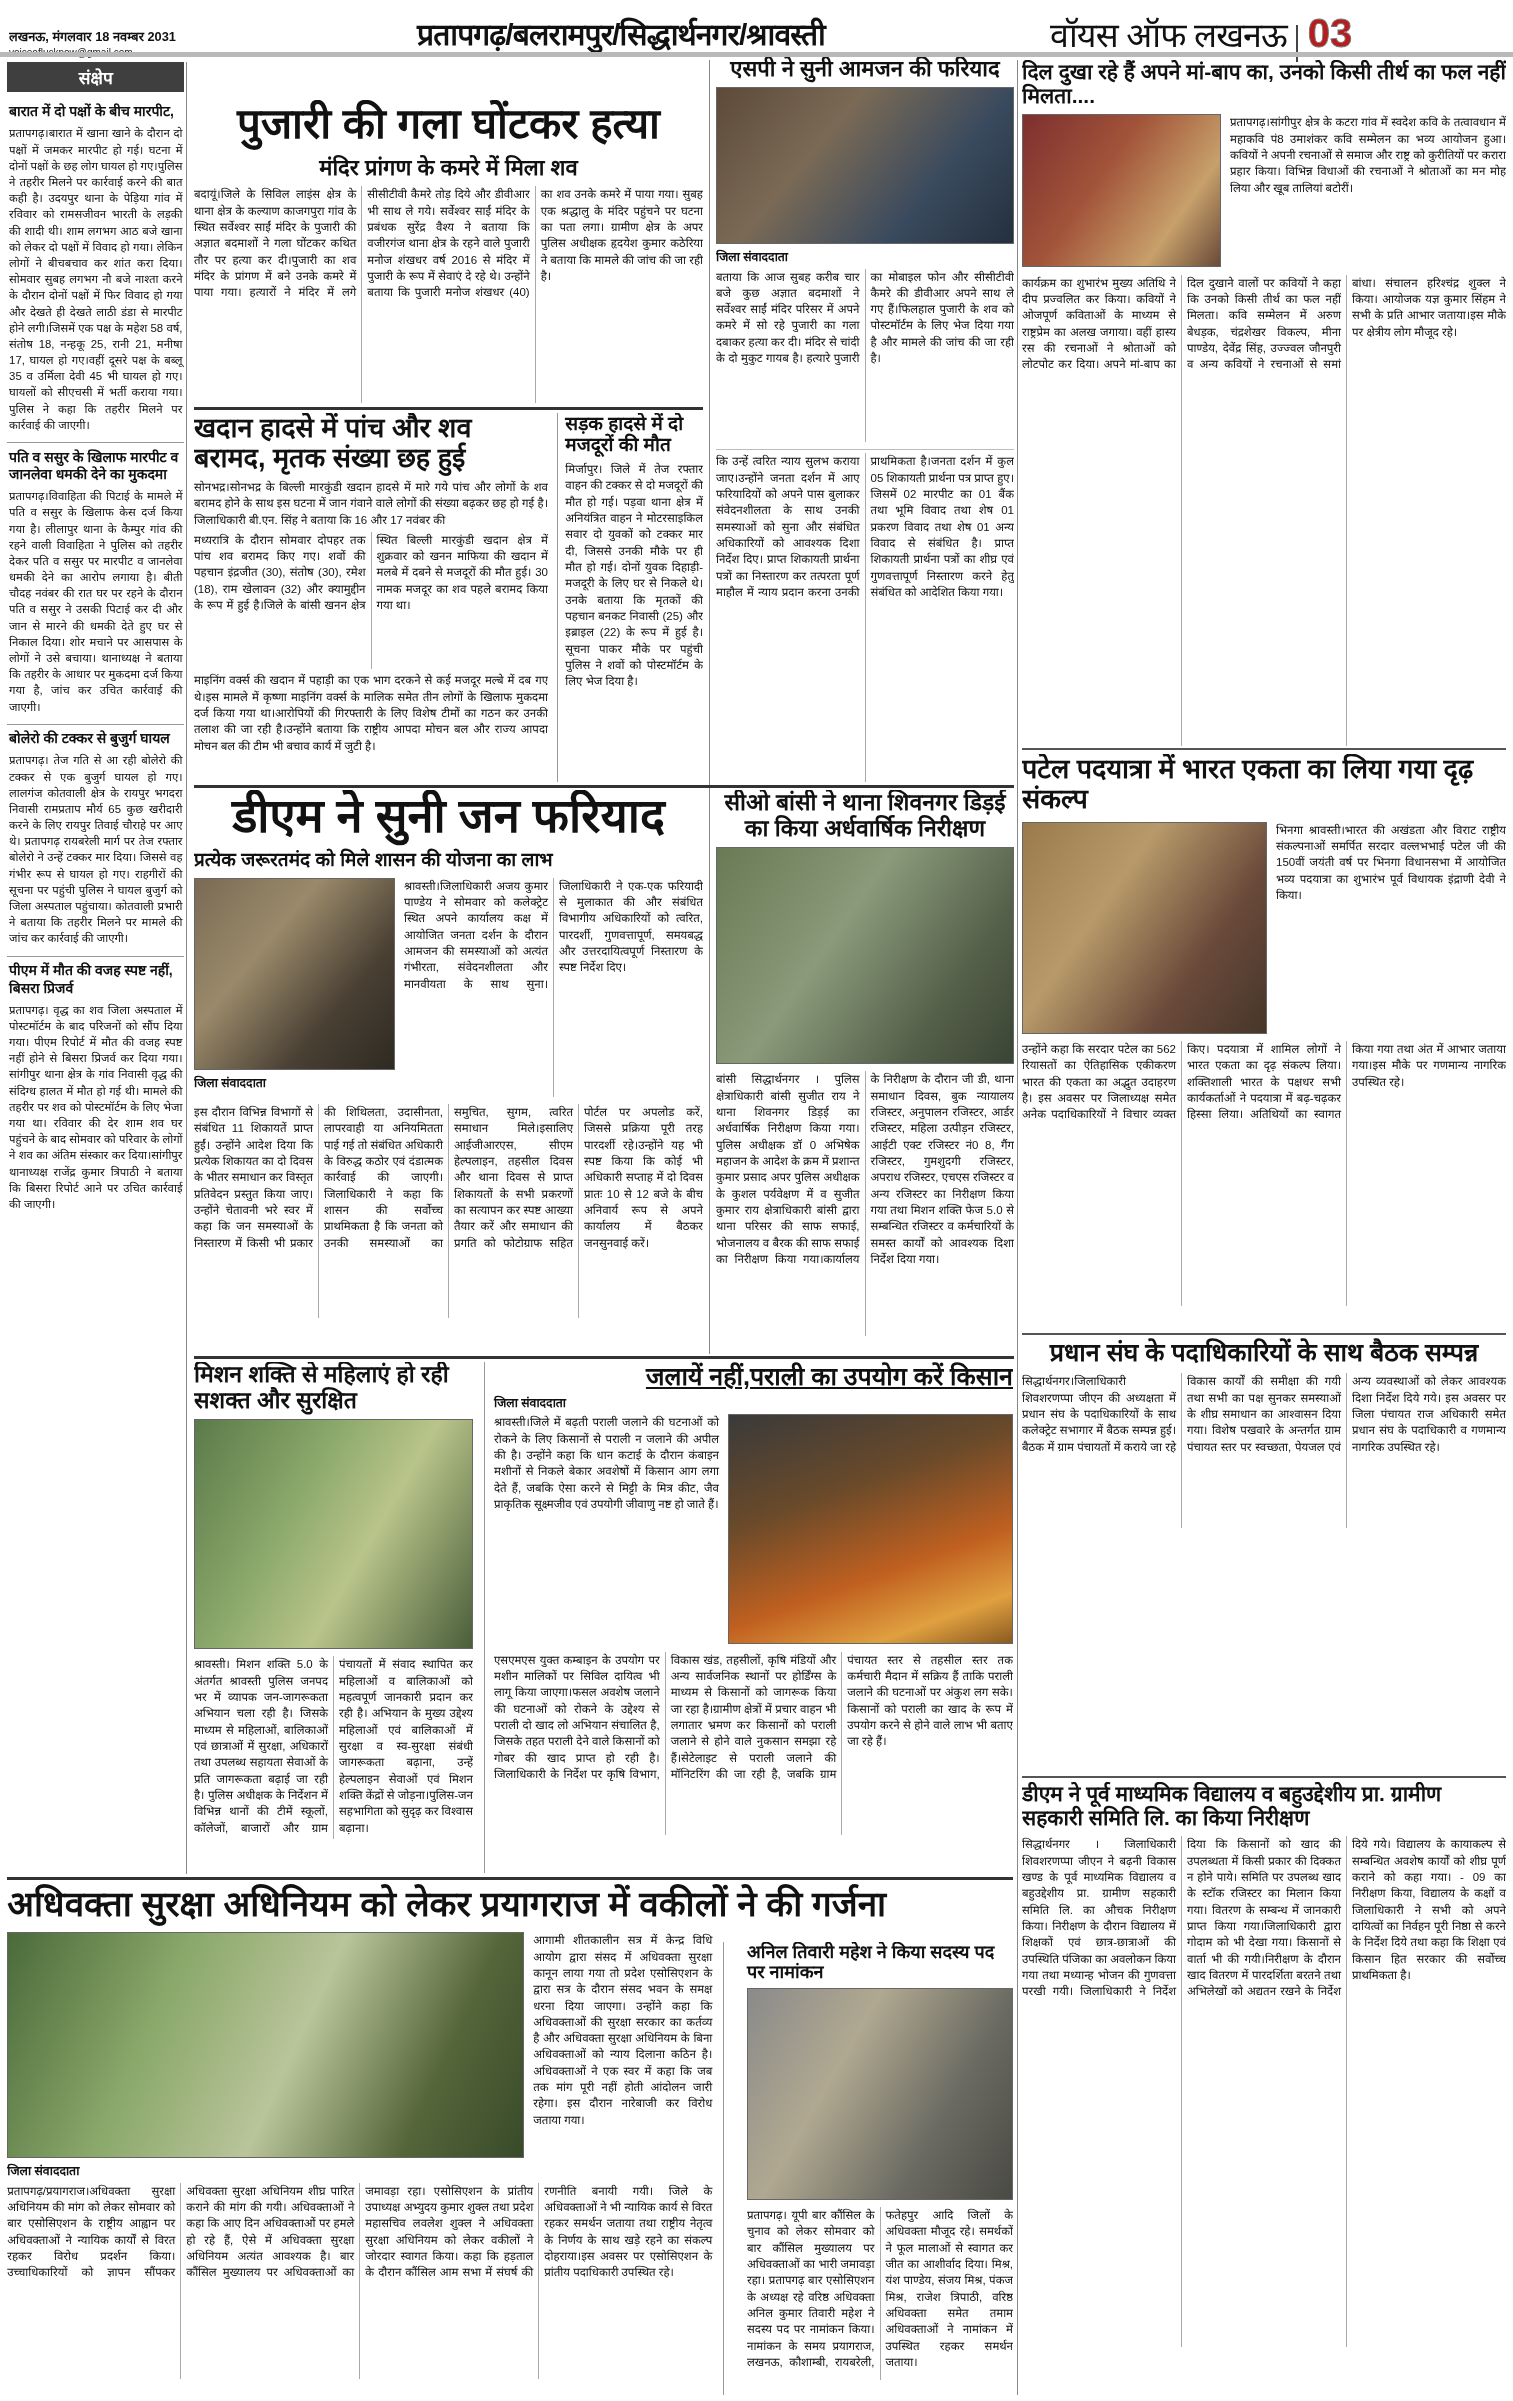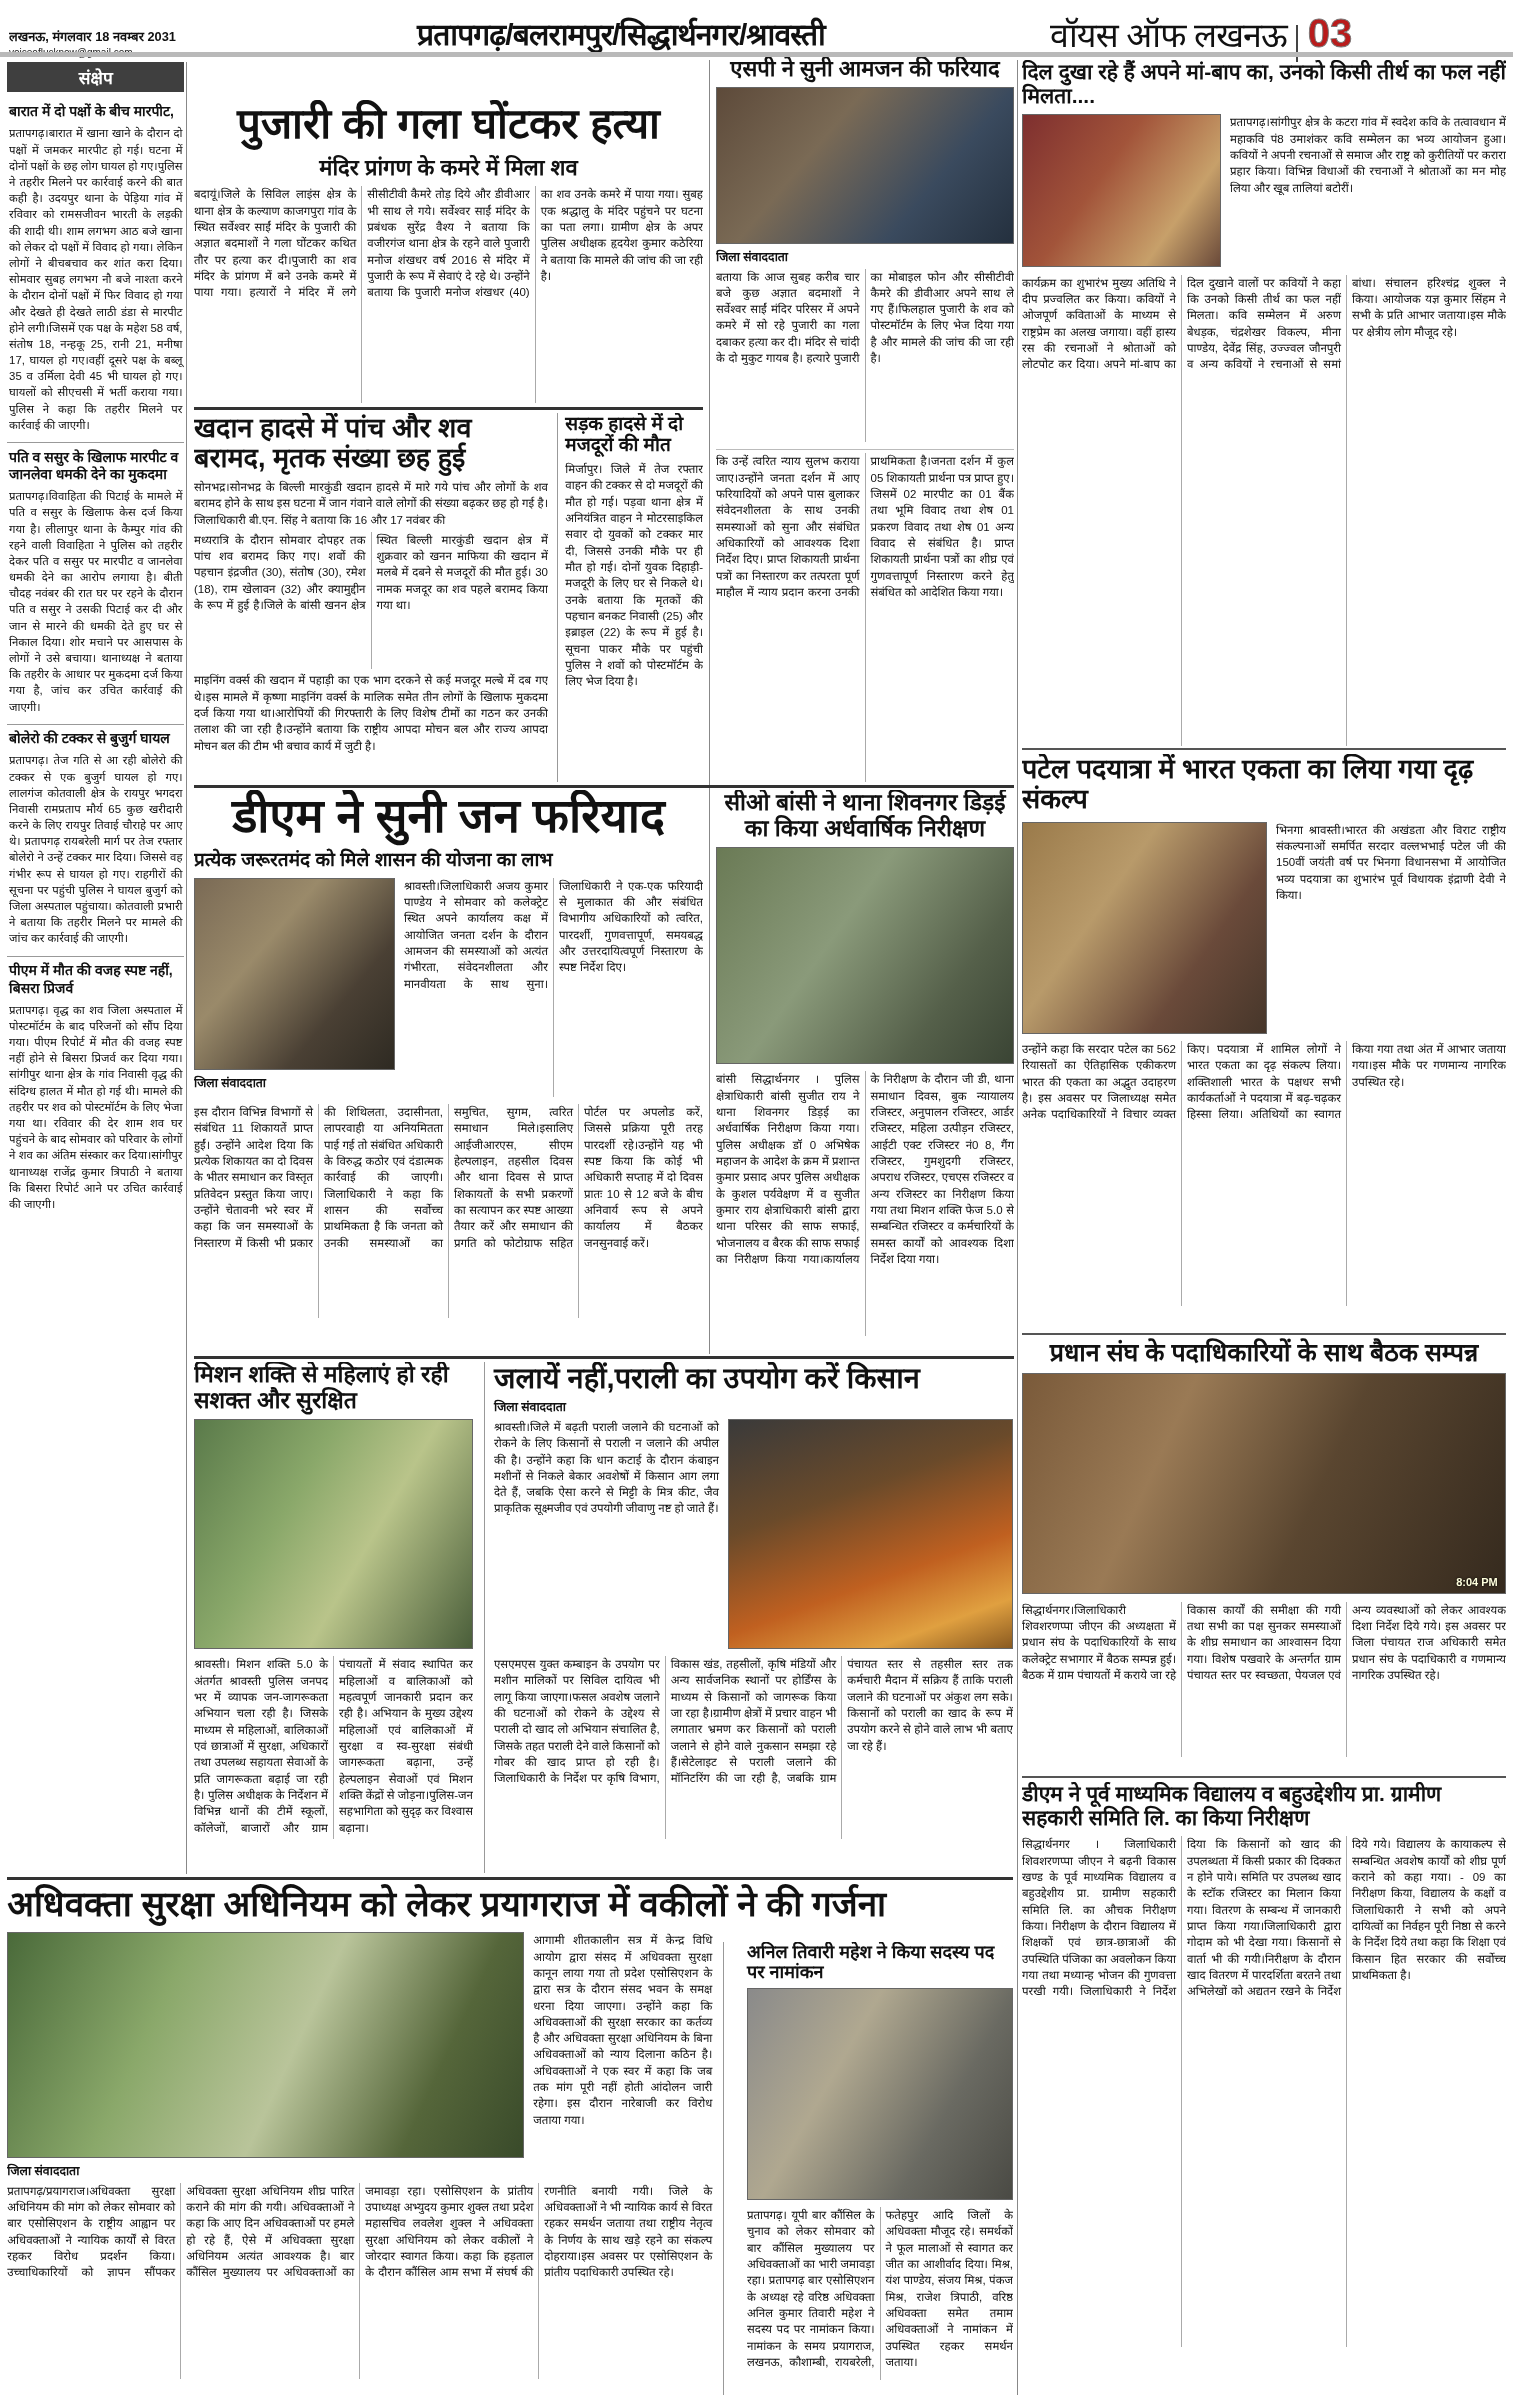--- a/index.html
+++ b/index.html
@@ -149,43 +149,40 @@
       <div class="photo" style="width:245px;height:212px;flex:none;background:linear-gradient(125deg,#9a7a4a 0%,#b89a6a 35%,#6a4a3a 70%,#46362a 100%);"></div>
       <div class="body-txt grow" style="height:212px;">भिनगा श्रावस्ती।भारत की अखंडता और विराट राष्ट्रीय संकल्पनाओं समर्पित सरदार वल्लभभाई पटेल जी की 150वीं जयंती वर्ष पर भिनगा विधानसभा में आयोजित भव्य पदयात्रा का शुभारंभ पूर्व विधायक इंद्राणी देवी ने किया।</div>
     </div>
     <div class="body-txt cols3" style="height:265px;margin-top:7.3px;">उन्होंने कहा कि सरदार पटेल का 562 रियासतों का ऐतिहासिक एकीकरण भारत की एकता का अद्भुत उदाहरण है। इस अवसर पर जिलाध्यक्ष समेत अनेक पदाधिकारियों ने विचार व्यक्त किए। पदयात्रा में शामिल लोगों ने भारत एकता का दृढ़ संकल्प लिया। शक्तिशाली भारत के पक्षधर सभी कार्यकर्ताओं ने पदयात्रा में बढ़-चढ़कर हिस्सा लिया। अतिथियों का स्वागत किया गया तथा अंत में आभार जताया गया।इस मौके पर गणमान्य नागरिक उपस्थित रहे।</div>
   </div>
 
   <div class="hline" style="left:1022px;top:1333px;width:484px;"></div>
 
   <div class="abs" style="left:1022px;top:1338px;width:484px;height:434px;">
     <div class="hl" style="font-size:25px;text-align:center;">प्रधान संघ के पदाधिकारियों के साथ बैठक सम्पन्न</div>
-    <div class="photo" style="width:100%;height:221px;margin-top:7.3px;background:linear-gradient(115deg,#7a5a3a 0%,#9a7a55 30%,#5a4630 60%,#352a1e 100%);">
-      <span class="t">8:04 PM</span>
-    </div>
     <div class="body-txt cols3" style="height:155px;margin-top:7.3px;">सिद्धार्थनगर।जिलाधिकारी शिवशरणप्पा जीएन की अध्यक्षता में प्रधान संघ के पदाधिकारियों के साथ कलेक्ट्रेट सभागार में बैठक सम्पन्न हुई। बैठक में ग्राम पंचायतों में कराये जा रहे विकास कार्यों की समीक्षा की गयी तथा सभी का पक्ष सुनकर समस्याओं के शीघ्र समाधान का आश्वासन दिया गया। विशेष पखवारे के अन्तर्गत ग्राम पंचायत स्तर पर स्वच्छता, पेयजल एवं अन्य व्यवस्थाओं को लेकर आवश्यक दिशा निर्देश दिये गये। इस अवसर पर जिला पंचायत राज अधिकारी समेत प्रधान संघ के पदाधिकारी व गणमान्य नागरिक उपस्थित रहे।</div>
   </div>
 
   <div class="hline" style="left:1022px;top:1776px;width:484px;"></div>
 
   <div class="abs" style="left:1022px;top:1782px;width:484px;height:613px;">
     <div class="hl" style="font-size:21px;">डीएम ने पूर्व माध्यमिक विद्यालय व बहुउद्देशीय प्रा. ग्रामीण सहकारी समिति लि. का किया निरीक्षण</div>
     <div class="body-txt cols3" style="height:511px;margin-top:7.3px;">सिद्धार्थनगर । जिलाधिकारी शिवशरणप्पा जीएन ने बढ़नी विकास खण्ड के पूर्व माध्यमिक विद्यालय व बहुउद्देशीय प्रा. ग्रामीण सहकारी समिति लि. का औचक निरीक्षण किया। निरीक्षण के दौरान विद्यालय में शिक्षकों एवं छात्र-छात्राओं की उपस्थिति पंजिका का अवलोकन किया गया तथा मध्यान्ह भोजन की गुणवत्ता परखी गयी। जिलाधिकारी ने निर्देश दिया कि किसानों को खाद की उपलब्धता में किसी प्रकार की दिक्कत न होने पाये। समिति पर उपलब्ध खाद के स्टॉक रजिस्टर का मिलान किया गया। वितरण के सम्बन्ध में जानकारी प्राप्त किया गया।जिलाधिकारी द्वारा गोदाम को भी देखा गया। किसानों से वार्ता भी की गयी।निरीक्षण के दौरान खाद वितरण में पारदर्शिता बरतने तथा अभिलेखों को अद्यतन रखने के निर्देश दिये गये। विद्यालय के कायाकल्प से सम्बन्धित अवशेष कार्यों को शीघ्र पूर्ण कराने को कहा गया। - 09 का निरीक्षण किया, विद्यालय के कक्षों व जिलाधिकारी ने सभी को अपने दायित्वों का निर्वहन पूरी निष्ठा से करने के निर्देश दिये तथा कहा कि शिक्षा एवं किसान हित सरकार की सर्वोच्च प्राथमिकता है।</div>
   </div>
 
   <div class="hline thick" style="left:194px;top:1356px;width:820px;"></div>
 
   <div class="abs" style="left:194px;top:1362px;width:279px;height:511px;">
     <div class="hl" style="font-size:23px;">मिशन शक्ति से महिलाएं हो रही सशक्त और सुरक्षित</div>
     <div class="photo" style="width:100%;height:230px;margin-top:5.5px;background:linear-gradient(120deg,#5a7a4a 0%,#8aa86a 35%,#b9c48a 60%,#4a5e3a 100%);"></div>
     <div class="body-txt cols2" style="height:183px;margin-top:7.3px;">श्रावस्ती। मिशन शक्ति 5.0 के अंतर्गत श्रावस्ती पुलिस जनपद भर में व्यापक जन-जागरूकता अभियान चला रही है। जिसके माध्यम से महिलाओं, बालिकाओं एवं छात्राओं में सुरक्षा, अधिकारों तथा उपलब्ध सहायता सेवाओं के प्रति जागरूकता बढ़ाई जा रही है। पुलिस अधीक्षक के निर्देशन में विभिन्न थानों की टीमें स्कूलों, कॉलेजों, बाजारों और ग्राम पंचायतों में संवाद स्थापित कर महिलाओं व बालिकाओं को महत्वपूर्ण जानकारी प्रदान कर रही है। अभियान के मुख्य उद्देश्य महिलाओं एवं बालिकाओं में सुरक्षा व स्व-सुरक्षा संबंधी जागरूकता बढ़ाना, उन्हें हेल्पलाइन सेवाओं एवं मिशन शक्ति केंद्रों से जोड़ना।पुलिस-जन सहभागिता को सुदृढ़ कर विश्वास बढ़ाना।</div>
   </div>
 
   <div class="abs" style="left:484px;top:1362px;width:529px;height:511px;border-left:0.9px solid #999;padding-left:9px;box-sizing:border-box;">
-    <div class="hl" style="font-size:29px;text-align:left;">जलायें नहीं,पराली का उपयोग करें किसान</div>
+    <div class="hl" style="font-size:25px;text-align:right;text-decoration:underline;">जलायें नहीं,पराली का उपयोग करें किसान</div>
     <div class="byline">जिला संवाददाता</div>
     <div class="flexrow">
       <div class="body-txt grow" style="height:230px;">श्रावस्ती।जिले में बढ़ती पराली जलाने की घटनाओं को रोकने के लिए किसानों से पराली न जलाने की अपील की है। उन्होंने कहा कि धान कटाई के दौरान कंबाइन मशीनों से निकले बेकार अवशेषों में किसान आग लगा देते हैं, जबकि ऐसा करने से मिट्टी के मित्र कीट, जैव प्राकृतिक सूक्ष्मजीव एवं उपयोगी जीवाणु नष्ट हो जाते हैं।</div>
       <div class="photo" style="width:285px;height:230px;flex:none;background:linear-gradient(160deg,#3a3a3a 0%,#6a4a2a 35%,#c06020 65%,#e0a040 85%,#8a5a20 100%);"></div>
     </div>
     <div class="body-txt cols3" style="height:183px;margin-top:7.3px;">एसएमएस युक्त कम्बाइन के उपयोग पर मशीन मालिकों पर सिविल दायित्व भी लागू किया जाएगा।फसल अवशेष जलाने की घटनाओं को रोकने के उद्देश्य से पराली दो खाद लो अभियान संचालित है, जिसके तहत पराली देने वाले किसानों को गोबर की खाद प्राप्त हो रही है।जिलाधिकारी के निर्देश पर कृषि विभाग, विकास खंड, तहसीलों, कृषि मंडियों और अन्य सार्वजनिक स्थानों पर होर्डिंग्स के माध्यम से किसानों को जागरूक किया जा रहा है।ग्रामीण क्षेत्रों में प्रचार वाहन भी लगातार भ्रमण कर किसानों को पराली जलाने से होने वाले नुकसान समझा रहे हैं।सेटेलाइट से पराली जलाने की मॉनिटरिंग की जा रही है, जबकि ग्राम पंचायत स्तर से तहसील स्तर तक कर्मचारी मैदान में सक्रिय हैं ताकि पराली जलाने की घटनाओं पर अंकुश लग सके।किसानों को पराली का खाद के रूप में उपयोग करने से होने वाले लाभ भी बताए जा रहे हैं।</div>
   </div>
 
   <div class="hline thick" style="left:7.3px;top:1877px;width:1006px;"></div>
 

